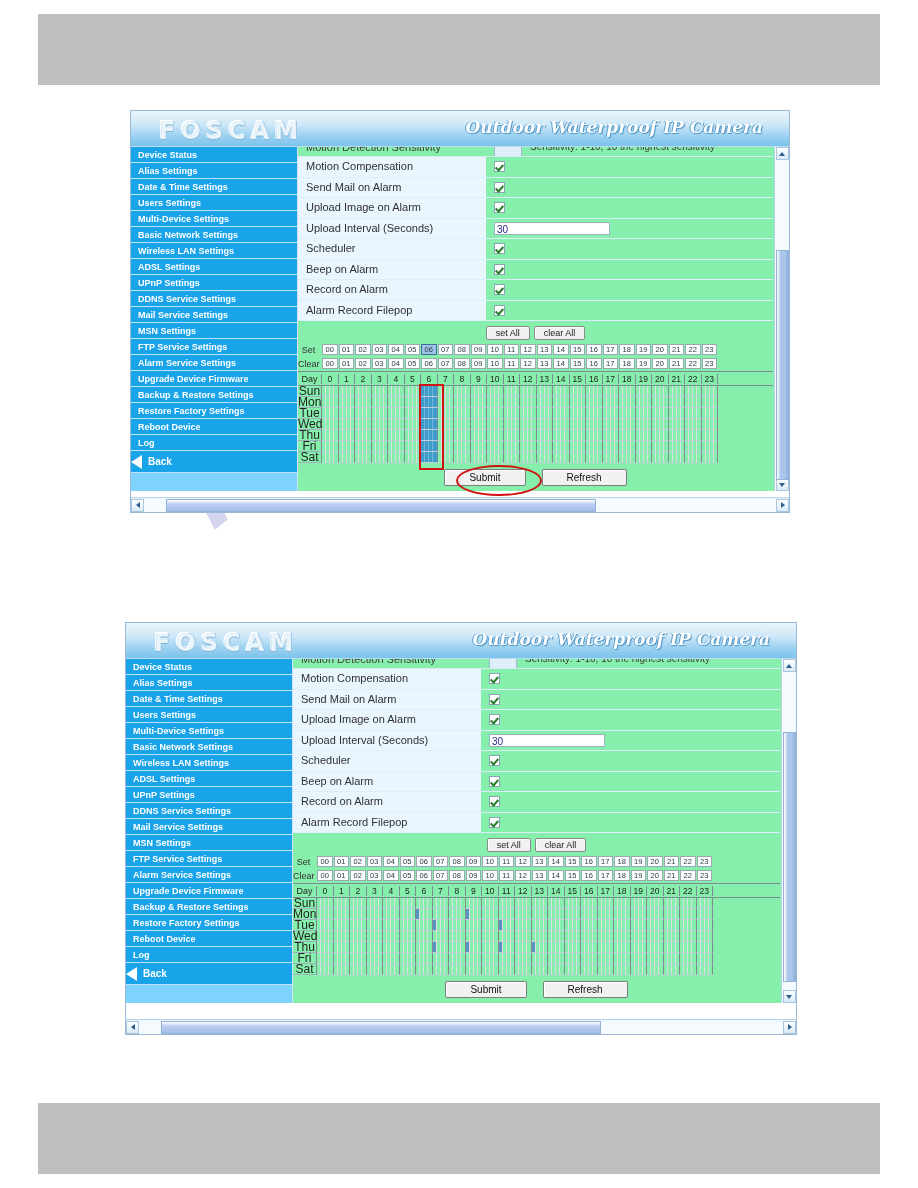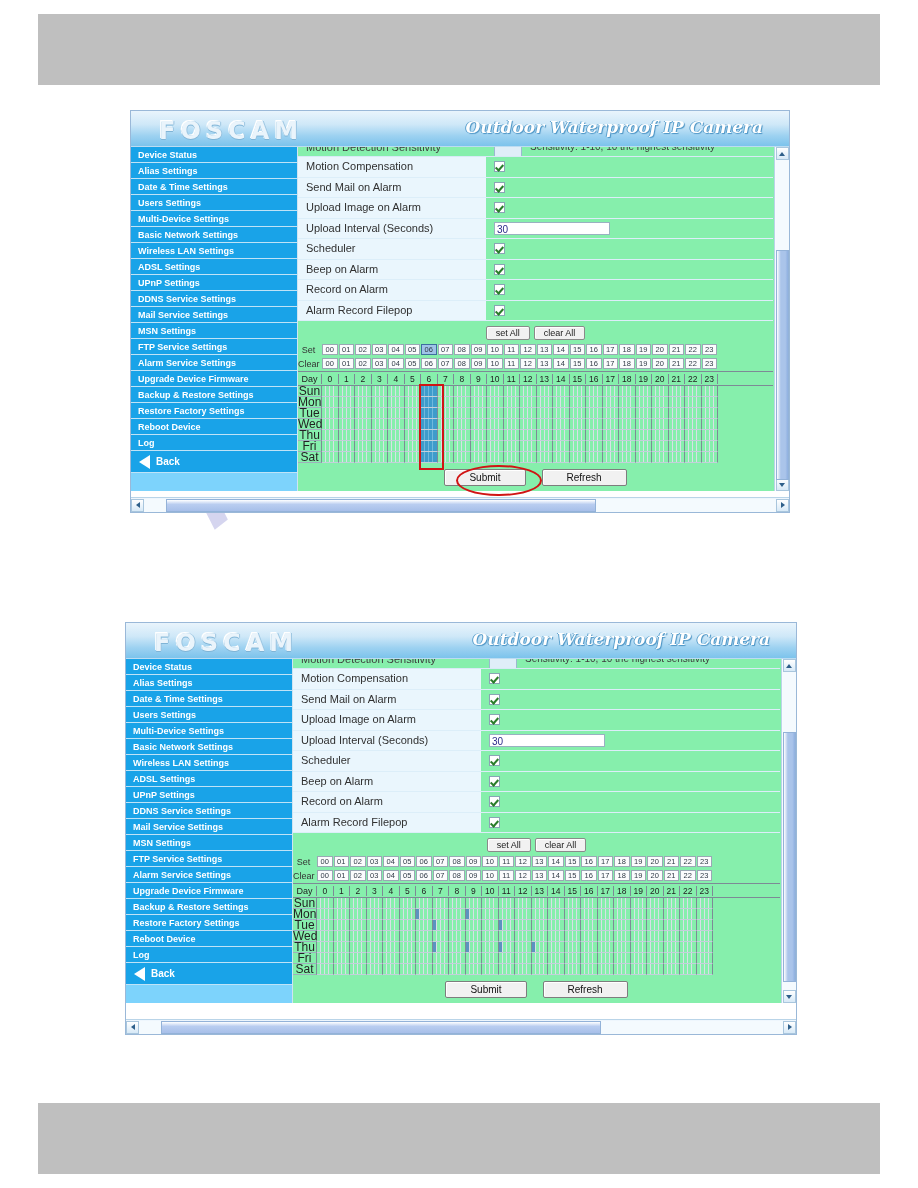--- a/index.html
+++ b/index.html
@@ -74,21 +74,21 @@
     padding-left:7px;
     border-bottom:1px solid #bfe3f7;
     box-sizing:border-box;
     white-space:nowrap;overflow:hidden;
     cursor:pointer;
   }
   .nav-back{
     height:22px;line-height:22px;background:#19a3e8;color:#ffffff;
     font-size:10px;font-weight:700;
     border-bottom:1px solid #bfe3f7;
-    display:flex;align-items:center;padding-left:8px;
+    display:flex;align-items:center;padding-left:0;
     box-sizing:border-box;cursor:pointer;
   }
   .back-arrow{
     width:0;height:0;margin-right:6px;
     border-top:7px solid transparent;border-bottom:7px solid transparent;
     border-right:11px solid #ffffff;
   }
   .sidebar-fill{background:#d3ecfa;flex:1;}
 
   

